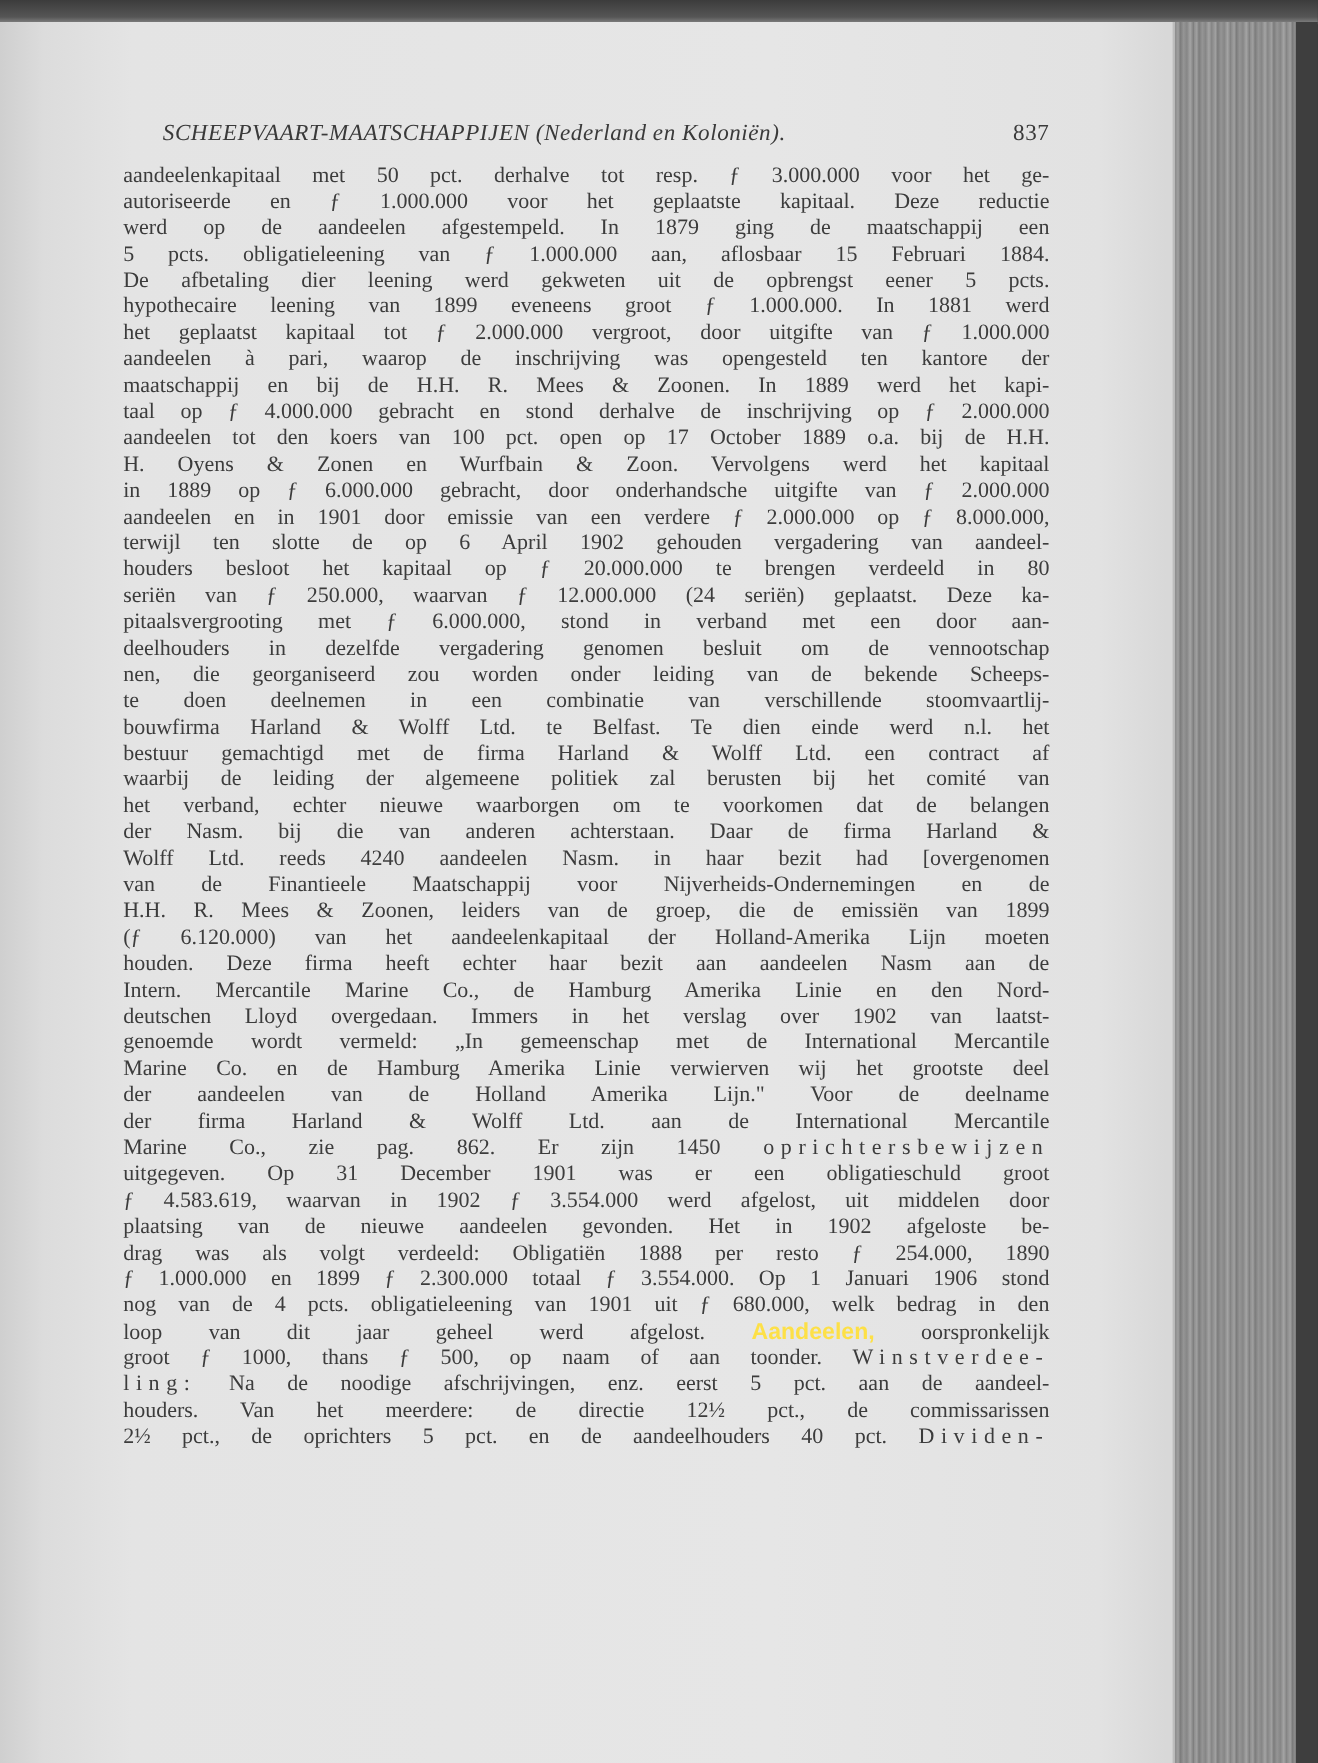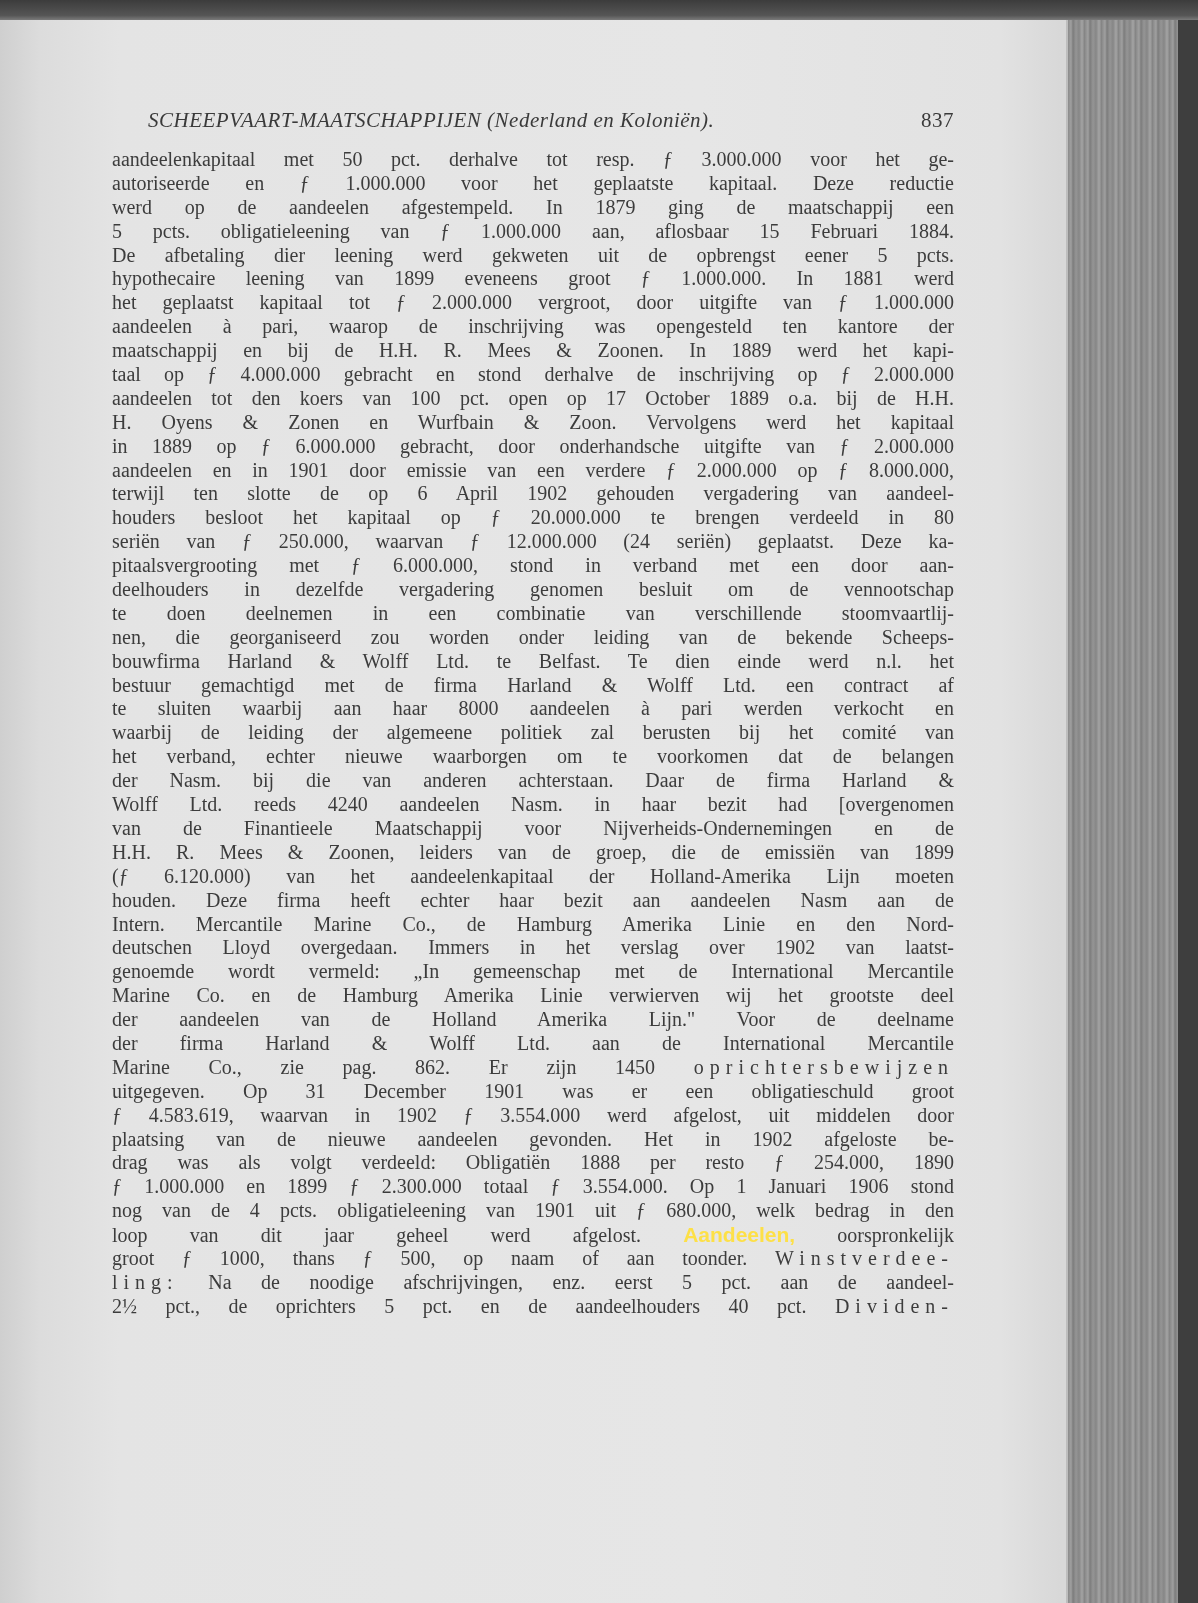--- a/index.html
+++ b/index.html
@@ -74,25 +74,24 @@
   <span class="line">taal op ƒ 4.000.000 gebracht en stond derhalve de inschrijving op ƒ 2.000.000</span>
   <span class="line">aandeelen tot den koers van 100 pct. open op 17 October 1889 o.a. bij de H.H.</span>
   <span class="line">H. Oyens &amp; Zonen en Wurfbain &amp; Zoon. Vervolgens werd het kapitaal</span>
   <span class="line">in 1889 op ƒ 6.000.000 gebracht, door onderhandsche uitgifte van ƒ 2.000.000</span>
   <span class="line">aandeelen en in 1901 door emissie van een verdere ƒ 2.000.000 op ƒ 8.000.000,</span>
   <span class="line">terwijl ten slotte de op 6 April 1902 gehouden vergadering van aandeel-</span>
   <span class="line">houders besloot het kapitaal op ƒ 20.000.000 te brengen verdeeld in 80</span>
   <span class="line">seriën van ƒ 250.000, waarvan ƒ 12.000.000 (24 seriën) geplaatst. Deze ka-</span>
   <span class="line">pitaalsvergrooting met ƒ 6.000.000, stond in verband met een door aan-</span>
   <span class="line">deelhouders in dezelfde vergadering genomen besluit om de vennootschap</span>
+  <span class="line">nen, die georganiseerd zou worden onder leiding van de bekende Scheeps-</span>
   <span class="line">te doen deelnemen in een combinatie van verschillende stoomvaartlij-</span>
-  <span class="line">nen, die georganiseerd zou worden onder leiding van de bekende Scheeps-</span>
   <span class="line">bouwfirma Harland &amp; Wolff Ltd. te Belfast. Te dien einde werd n.l. het</span>
   <span class="line">bestuur gemachtigd met de firma Harland &amp; Wolff Ltd. een contract af</span>
-  <span class="line">te sluiten waarbij aan haar 8000 aandeelen à pari werden verkocht en</span>
   <span class="line">waarbij de leiding der algemeene politiek zal berusten bij het comité van</span>
   <span class="line">het verband, echter nieuwe waarborgen om te voorkomen dat de belangen</span>
   <span class="line">der Nasm. bij die van anderen achterstaan. Daar de firma Harland &amp;</span>
   <span class="line">Wolff Ltd. reeds 4240 aandeelen Nasm. in haar bezit had [overgenomen</span>
   <span class="line">van de Finantieele Maatschappij voor Nijverheids-Ondernemingen en de</span>
   <span class="line">H.H. R. Mees &amp; Zoonen, leiders van de groep, die de emissiën van 1899</span>
   <span class="line">(ƒ 6.120.000) van het aandeelenkapitaal der Holland-Amerika Lijn moeten</span>
   <span class="line">houden. Deze firma heeft echter haar bezit aan aandeelen Nasm aan de</span>
   <span class="line">Intern. Mercantile Marine Co., de Hamburg Amerika Linie en den Nord-</span>
   <span class="line">deutschen Lloyd overgedaan. Immers in het verslag over 1902 van laatst-</span>
@@ -103,14 +102,15 @@
   <span class="line"><span>Marine Co., zie pag. 862. Er zijn 1450</span> <span class="spaced">oprichtersbewijzen</span></span>
   <span class="line">uitgegeven. Op 31 December 1901 was er een obligatieschuld groot</span>
   <span class="line">ƒ 4.583.619, waarvan in 1902 ƒ 3.554.000 werd afgelost, uit middelen door</span>
   <span class="line">plaatsing van de nieuwe aandeelen gevonden. Het in 1902 afgeloste be-</span>
   <span class="line">drag was als volgt verdeeld: Obligatiën 1888 per resto ƒ 254.000, 1890</span>
   <span class="line">ƒ 1.000.000 en 1899 ƒ 2.300.000 totaal ƒ 3.554.000. Op 1 Januari 1906 stond</span>
   <span class="line">nog van de 4 pcts. obligatieleening van 1901 uit ƒ 680.000, welk bedrag in den</span>
   <span class="line"><span>loop van dit jaar geheel werd afgelost.</span> <span class="bold-head">Aandeelen,</span> <span>oorspronkelijk</span></span>
   <span class="line"><span>groot ƒ 1000, thans ƒ 500, op naam of aan toonder.</span> <span class="spaced">Winstverdee-</span></span>
   <span class="line"><span class="spaced">ling:</span> <span>Na de noodige afschrijvingen, enz. eerst 5 pct. aan de aandeel-</span></span>
+  <span class="line">houders. Van het meerdere: de directie 12½ pct., de commissarissen</span>
   <span class="line last"><span>2½ pct., de oprichters 5 pct. en de aandeelhouders 40 pct.</span> <span class="spaced">Dividen-</span></span>
 </div>
 
 </body></html>

